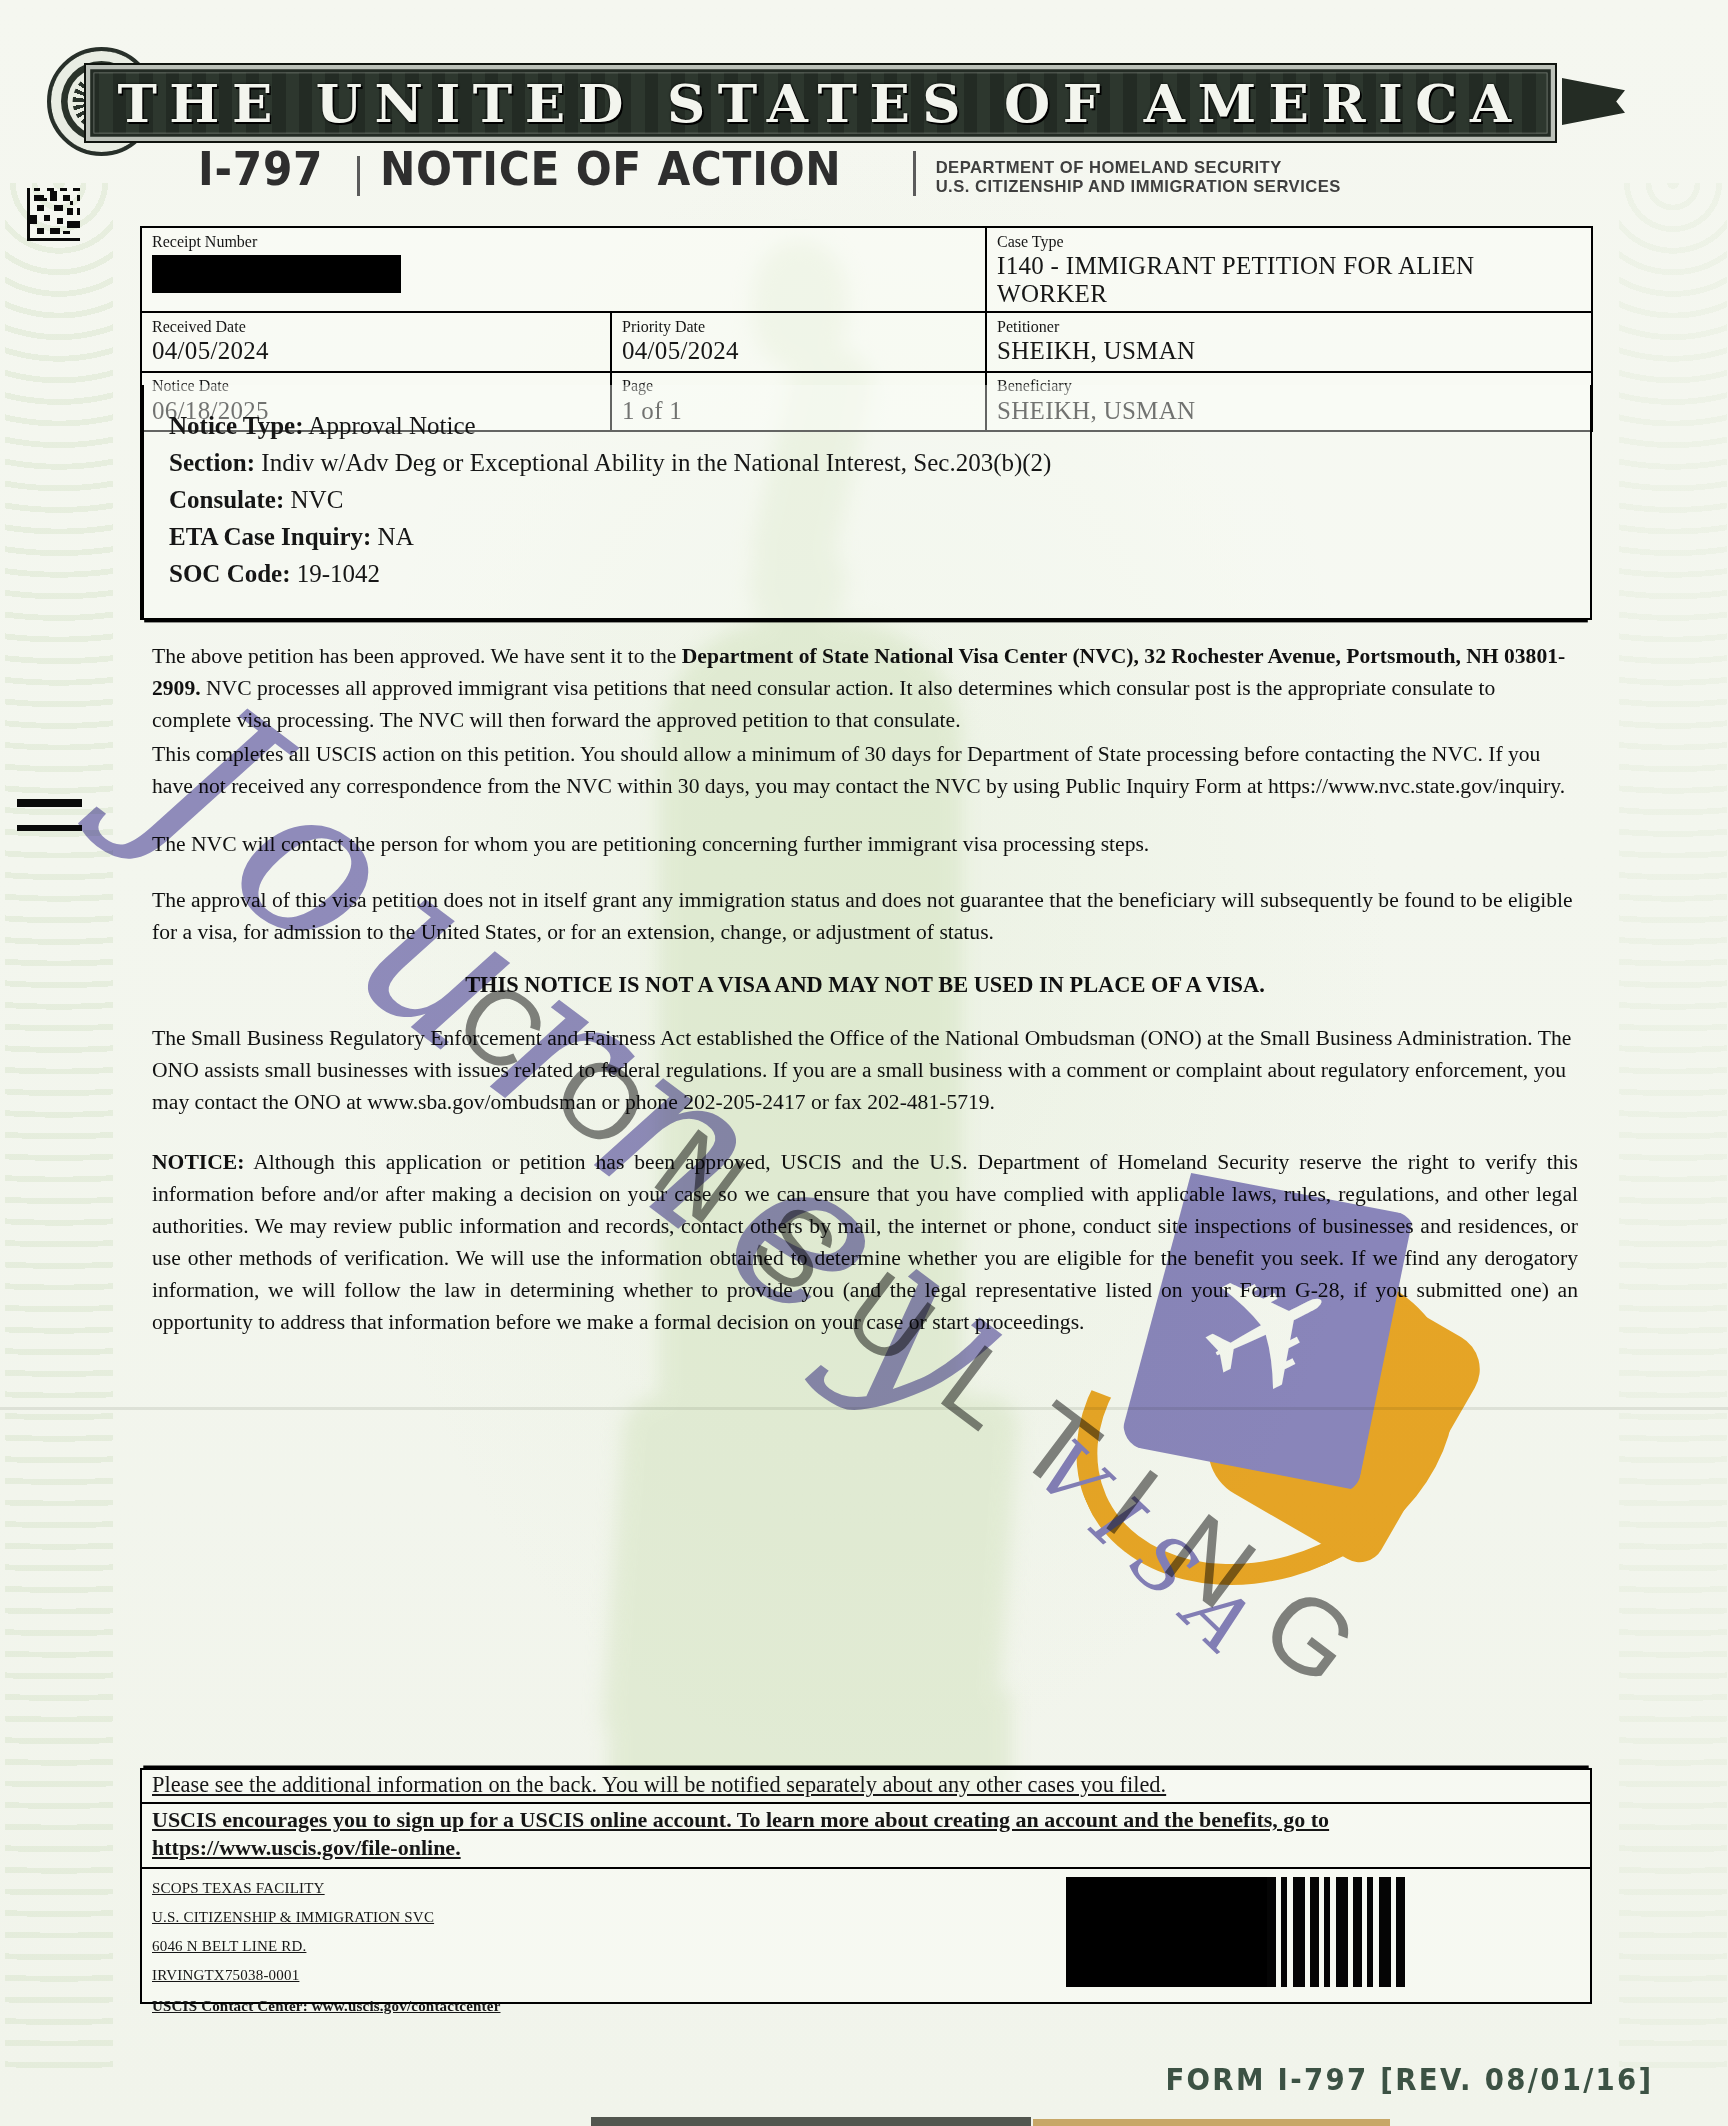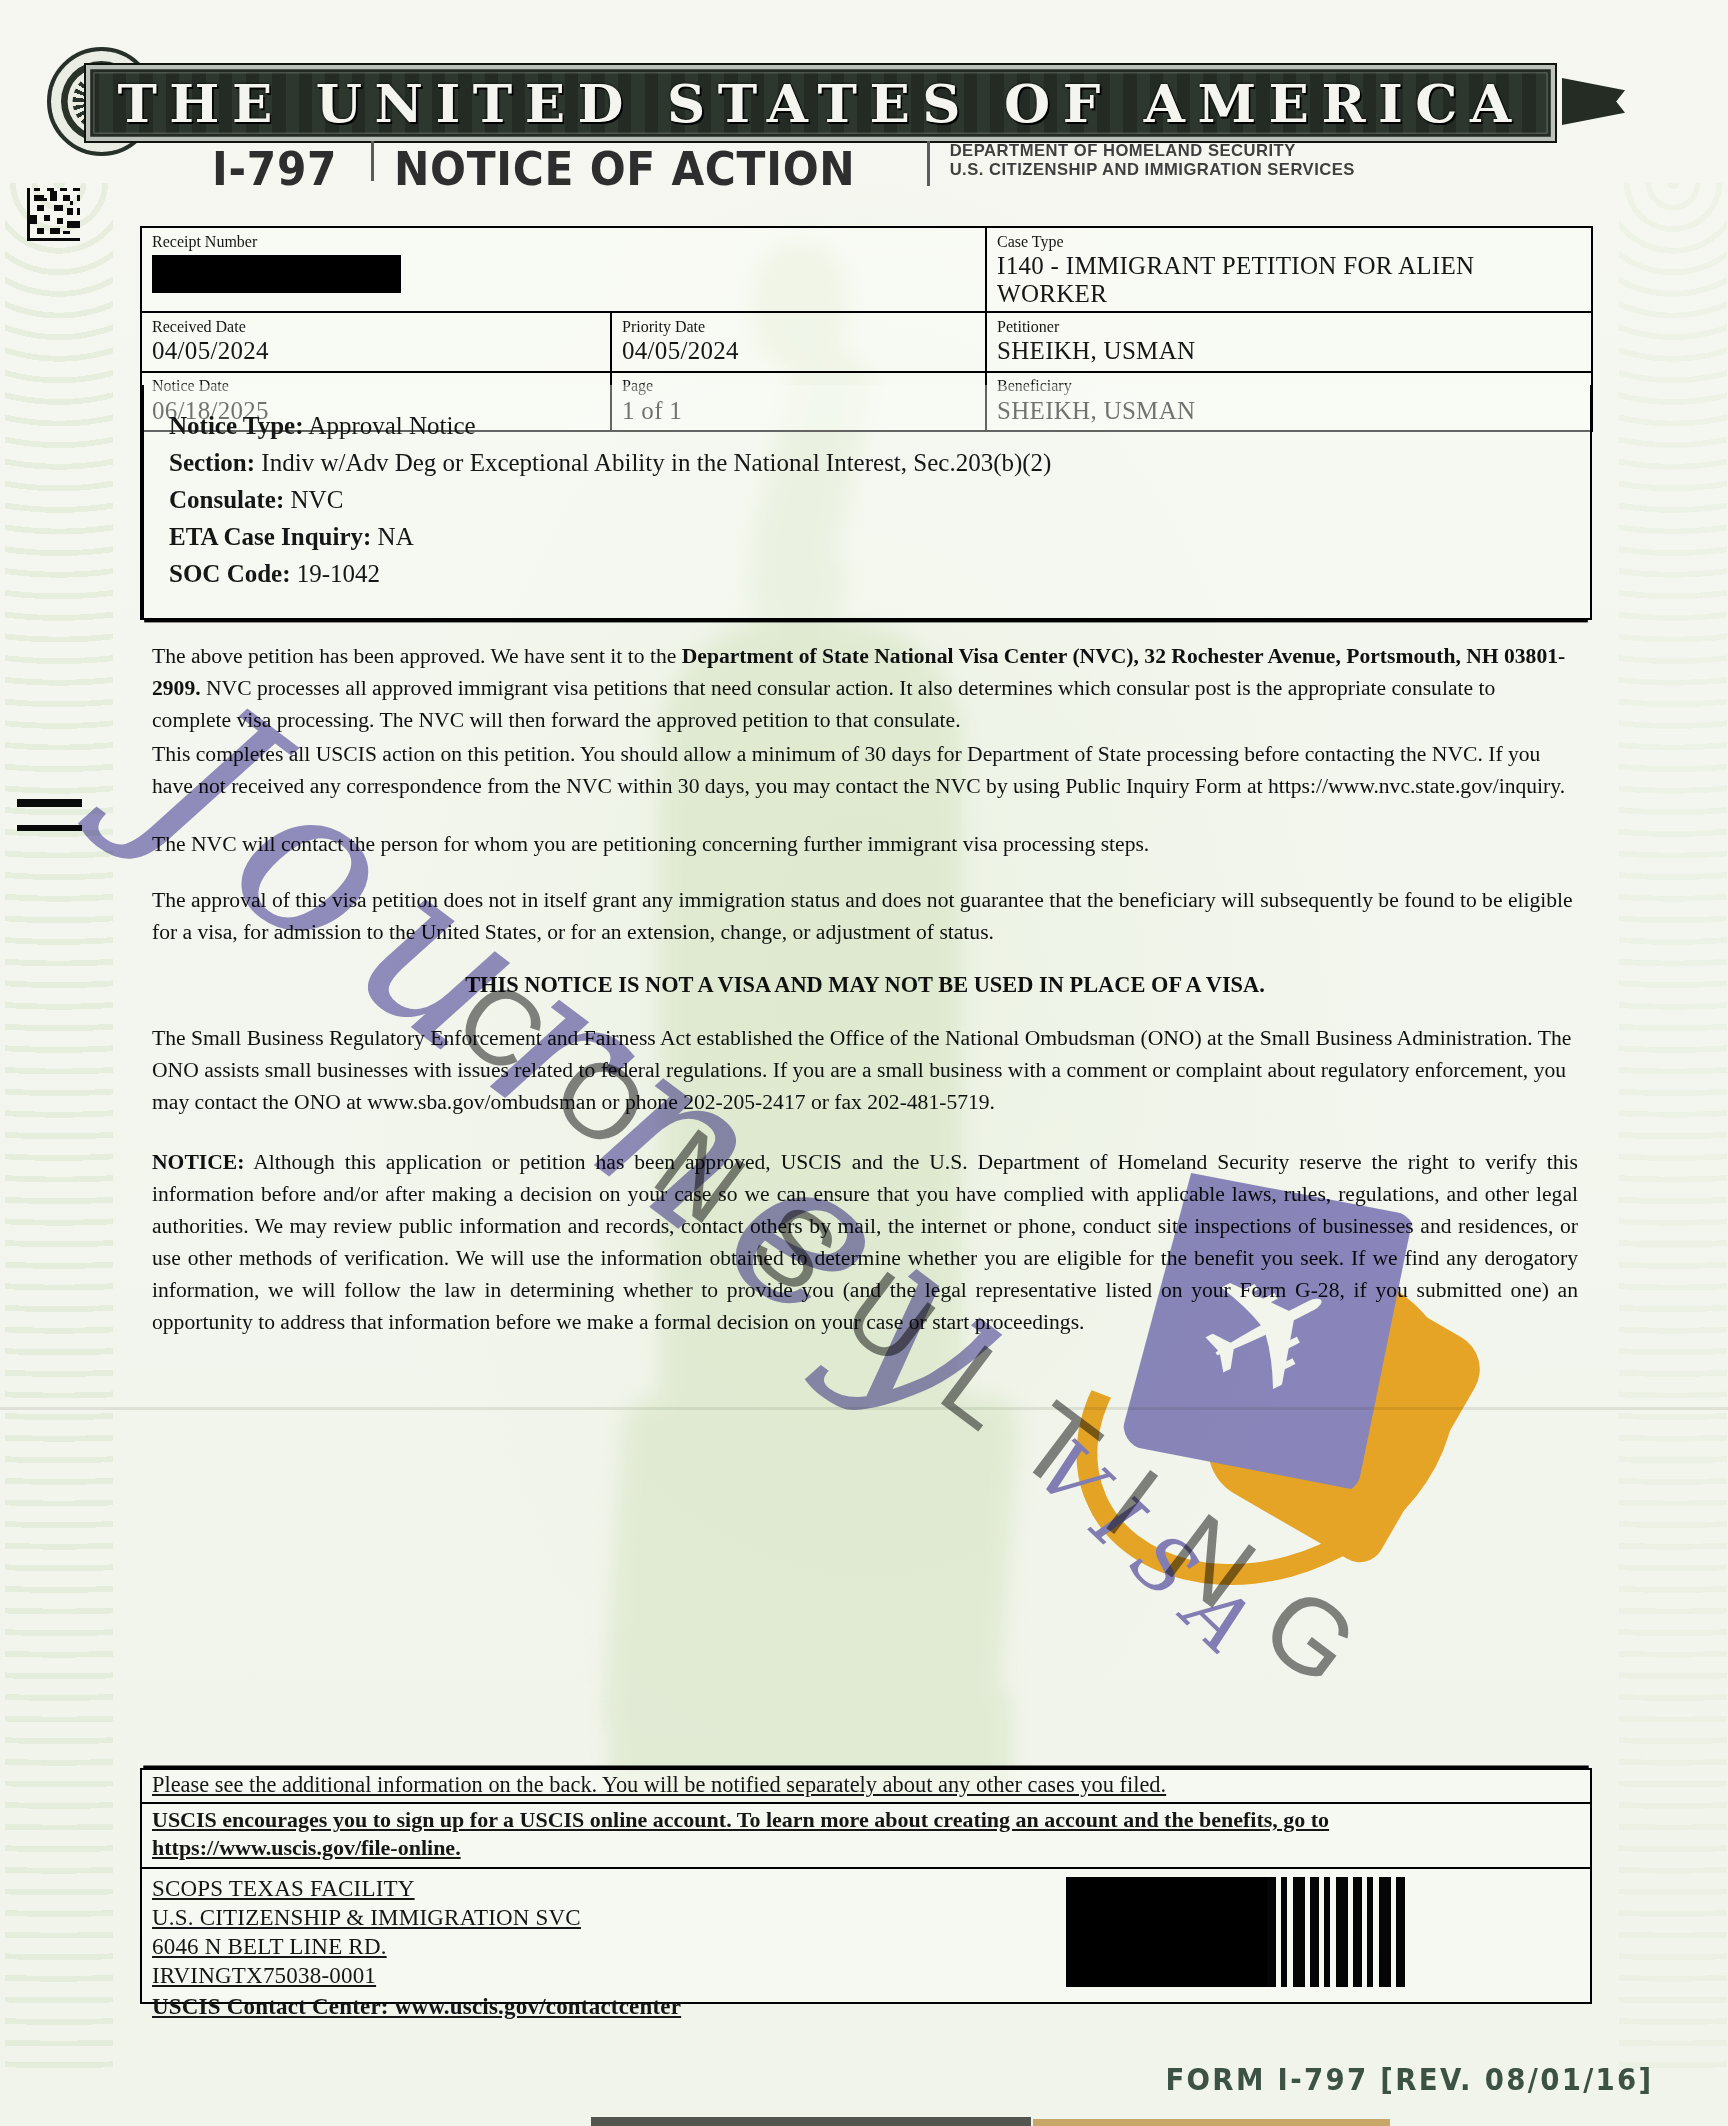--- a/index.html
+++ b/index.html
@@ -33,21 +33,21 @@
   .banner-title{font-family:"DejaVu Serif",serif;font-weight:bold;font-size:53px;letter-spacing:12.5px;
         color:#f3f5ee;white-space:nowrap;text-shadow:1.7px 1.7px 0 #000,0 0 2.5px #000;}
   .rosette{position:absolute;left:47px;top:47px;width:101px;height:101px;border-radius:50%;
         background:repeating-conic-gradient(#2a332b 0 9deg,#e9ede2 9deg 18deg);
         border:4.2px solid #28302a;
         box-shadow:inset 0 0 0 10px #e9ede3, inset 0 0 0 16.6px #2a332a, inset 0 0 0 21.6px #e9ede3;}
   .banner-cap{position:absolute;left:1562px;top:78px;width:63px;height:47px;background:#242c24;
         clip-path:polygon(0 0,100% 26%,86% 50%,100% 74%,0 100%);}
 
   
-  .head-row{position:absolute;left:212px;top:141px;display:flex;align-items:flex-start;gap:20px;}
+  .head-row{position:absolute;left:198px;top:141px;display:flex;align-items:flex-end;gap:20px;}
   .form-num,.form-title{font-family:"DejaVu Sans",sans-serif;font-weight:bold;font-size:47px;color:#2e2e2e;
         display:inline-block;transform:scaleX(.9);transform-origin:left;white-space:nowrap;letter-spacing:0.8px;}
   .vsep{width:3.3px;height:40px;background:#5b5b5b;}
   .vsep.thin{width:2.5px;height:45px;}
   .agency{font-family:"Liberation Sans",sans-serif;font-weight:bold;font-size:16.6px;line-height:19px;
         color:#3f3f3f;letter-spacing:0.5px;white-space:nowrap;}
 
   
   .datamatrix{position:absolute;left:27.4px;top:188px;width:53px;height:53px;}
 
@@ -100,21 +100,21 @@
   .visa-word{position:absolute;left:15px;top:238px;transform:rotate(44deg);transform-origin:0 0;
         font-family:"DejaVu Serif",serif;font-style:italic;font-size:78px;letter-spacing:21.6px;color:#837cc0;}
 
   
   .notes{position:absolute;left:140px;top:1768px;width:1452px;z-index:2;text-decoration:underline;}
   .note-a{border:2.5px solid #000;box-shadow:0 -5.8px 0 -3.3px #000;padding:0.8px 10px 3.3px;font-size:22.4px;line-height:27.4px;
         background:rgba(251,253,248,.5);}
   .note-b{border:2.5px solid #000;border-top:0;padding:2.5px 10px 5px;font-weight:bold;font-size:22px;line-height:28px;
         background:rgba(251,253,248,.5);}
   .office-box{border:2.5px solid #000;border-top:0;position:relative;height:126px;padding:6.6px 0 0 10px;
-        font-size:23px;line-height:25px;background:rgba(251,253,248,.5);box-sizing:content-box;}
+        font-size:15px;line-height:25px;background:rgba(251,253,248,.5);box-sizing:content-box;}
   .office-line{margin-bottom:4.2px;letter-spacing:0.2px;}
   .contact-line{font-weight:bold;margin-top:5.8px;}
   .redact2{position:absolute;left:924px;top:8.3px;width:201px;height:110px;background:#000;}
   .barcode{position:absolute;left:1125px;top:8.3px;width:141px;height:110px;
         background:repeating-linear-gradient(90deg,#050505 0 9.1px,rgba(0,0,0,0) 9.1px 14px,#050505 14px 20px,rgba(0,0,0,0) 20px 26px,#050505 26px 38px,rgba(0,0,0,0) 38px 43px);}
 
   .form-rev{position:absolute;right:76px;top:2062px;font-family:"DejaVu Sans",sans-serif;font-weight:bold;
         font-size:30px;letter-spacing:2.5px;color:#3c5244;transform:scaleX(.92);transform-origin:right;white-space:nowrap;}
 
   

